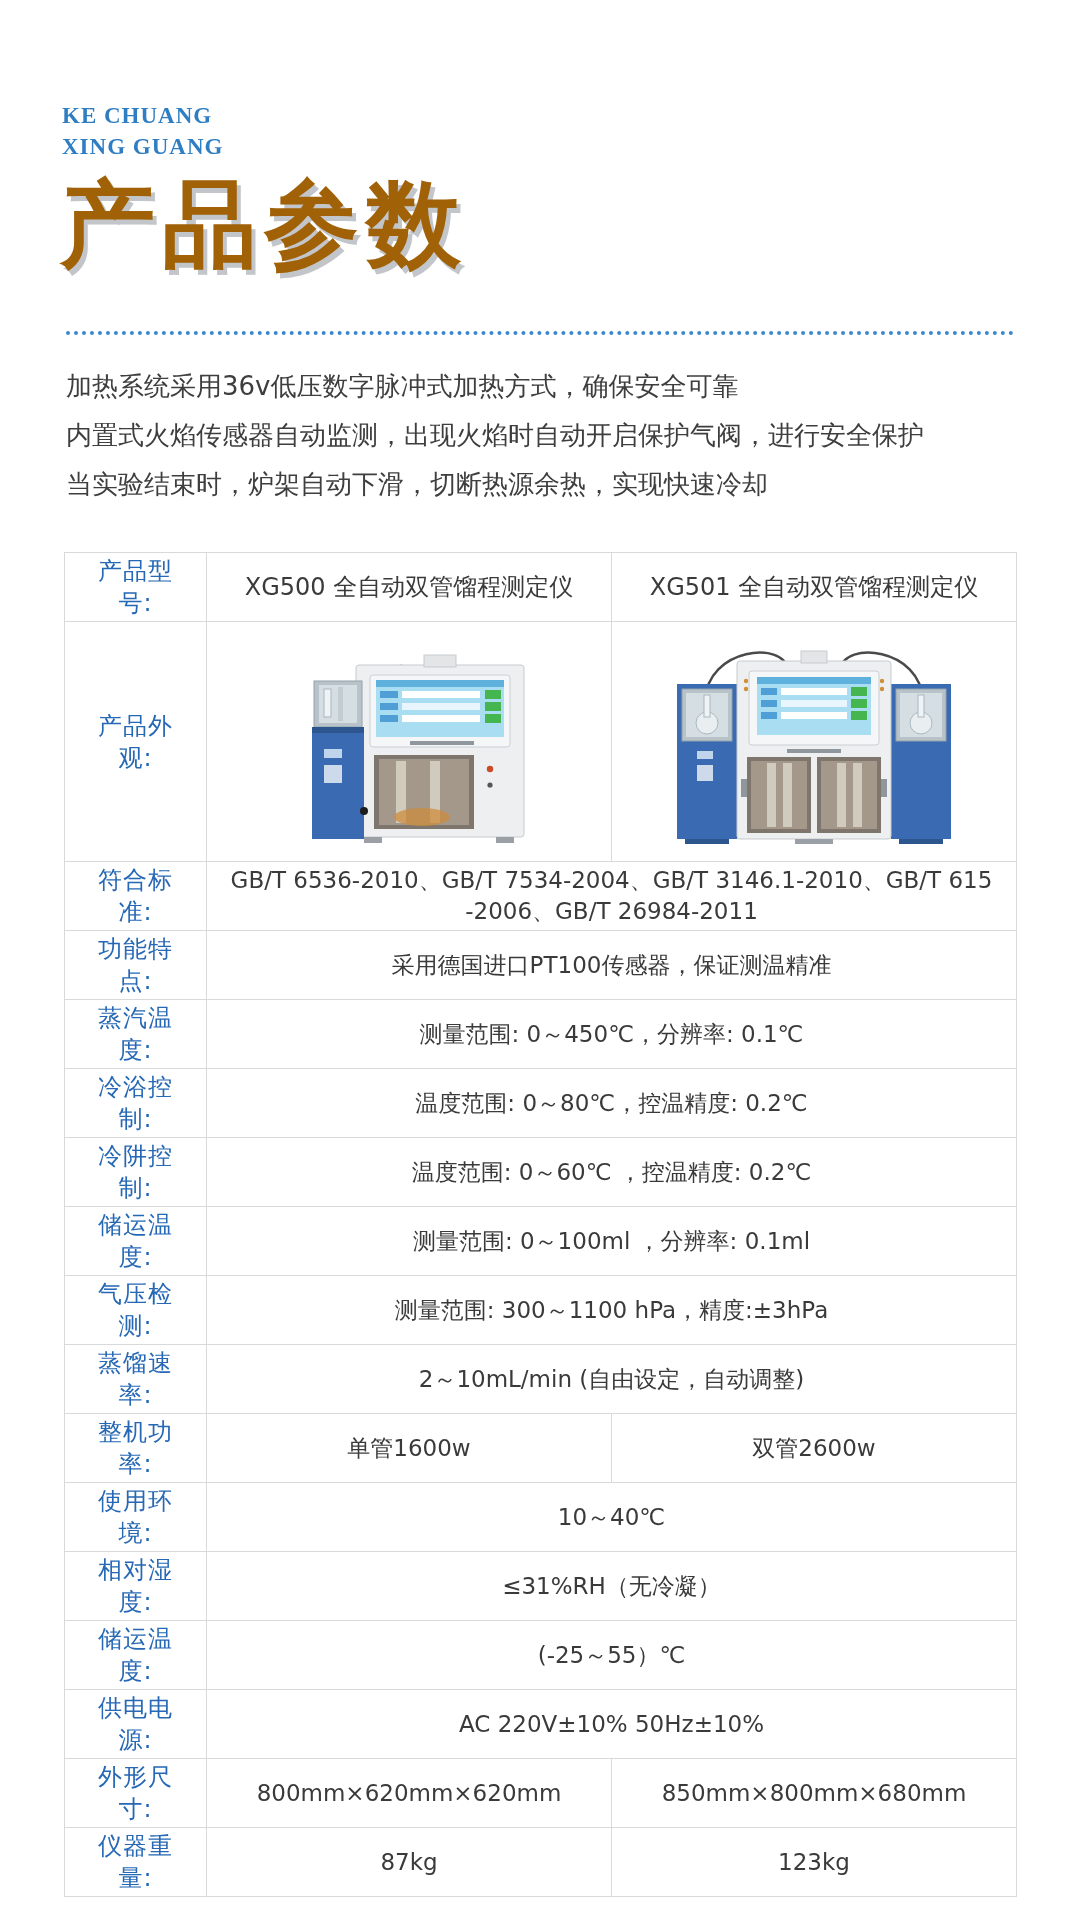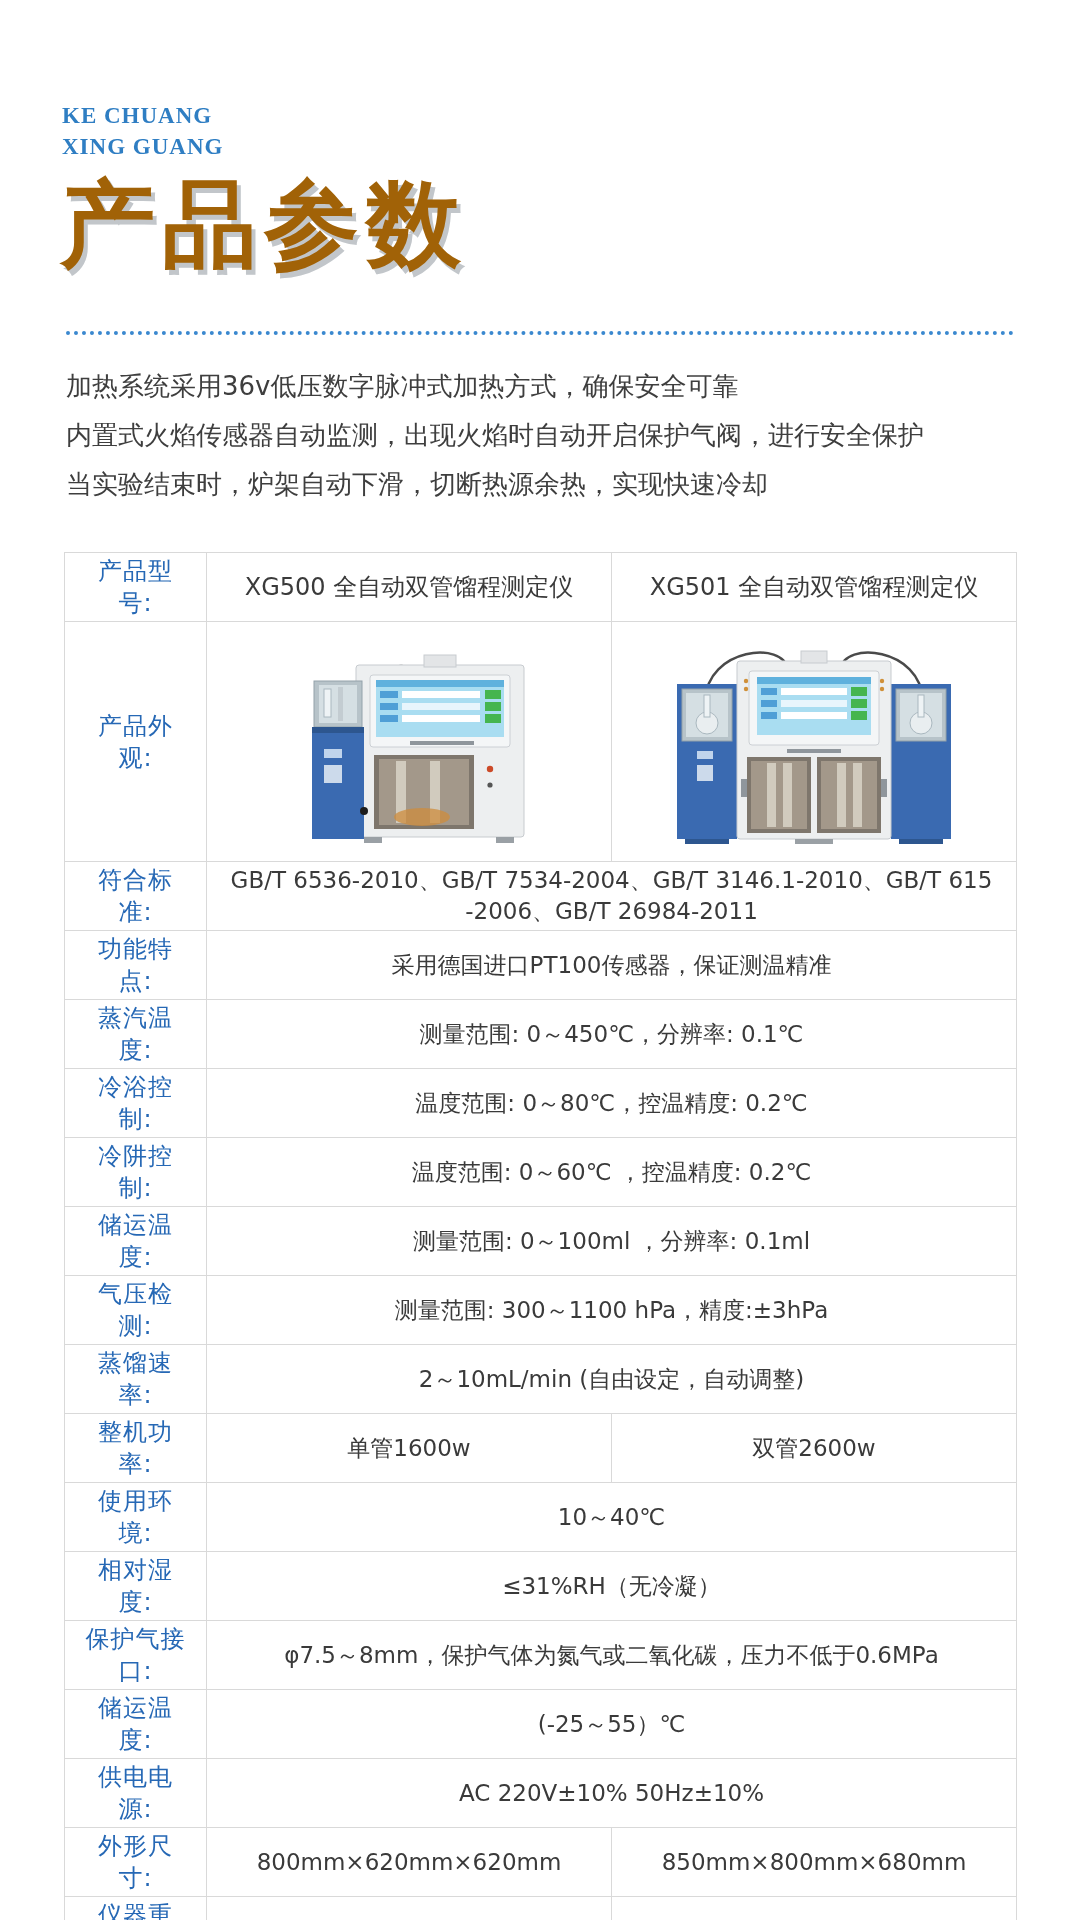--- a/index.html
+++ b/index.html
@@ -219,24 +219,20 @@
       </tr>
       <tr class="r-data">
         <td class="lbl">使用环境:</td>
         <td colspan="2">10～40℃</td>
       </tr>
       <tr class="r-data">
         <td class="lbl">相对湿度:</td>
         <td colspan="2">≤31%RH（无冷凝）</td>
       </tr>
       <tr class="r-data">
-        <td class="lbl">保护气接口:</td>
-        <td colspan="2">φ7.5～8mm，保护气体为氮气或二氧化碳，压力不低于0.6MPa</td>
-      </tr>
-      <tr class="r-data">
         <td class="lbl">储运温度:</td>
         <td colspan="2">(-25～55）℃</td>
       </tr>
       <tr class="r-data">
         <td class="lbl">供电电源:</td>
         <td colspan="2">AC 220V±10% 50Hz±10%</td>
       </tr>
       <tr class="r-data">
         <td class="lbl">外形尺寸:</td>
         <td>800mm×620mm×620mm</td>

